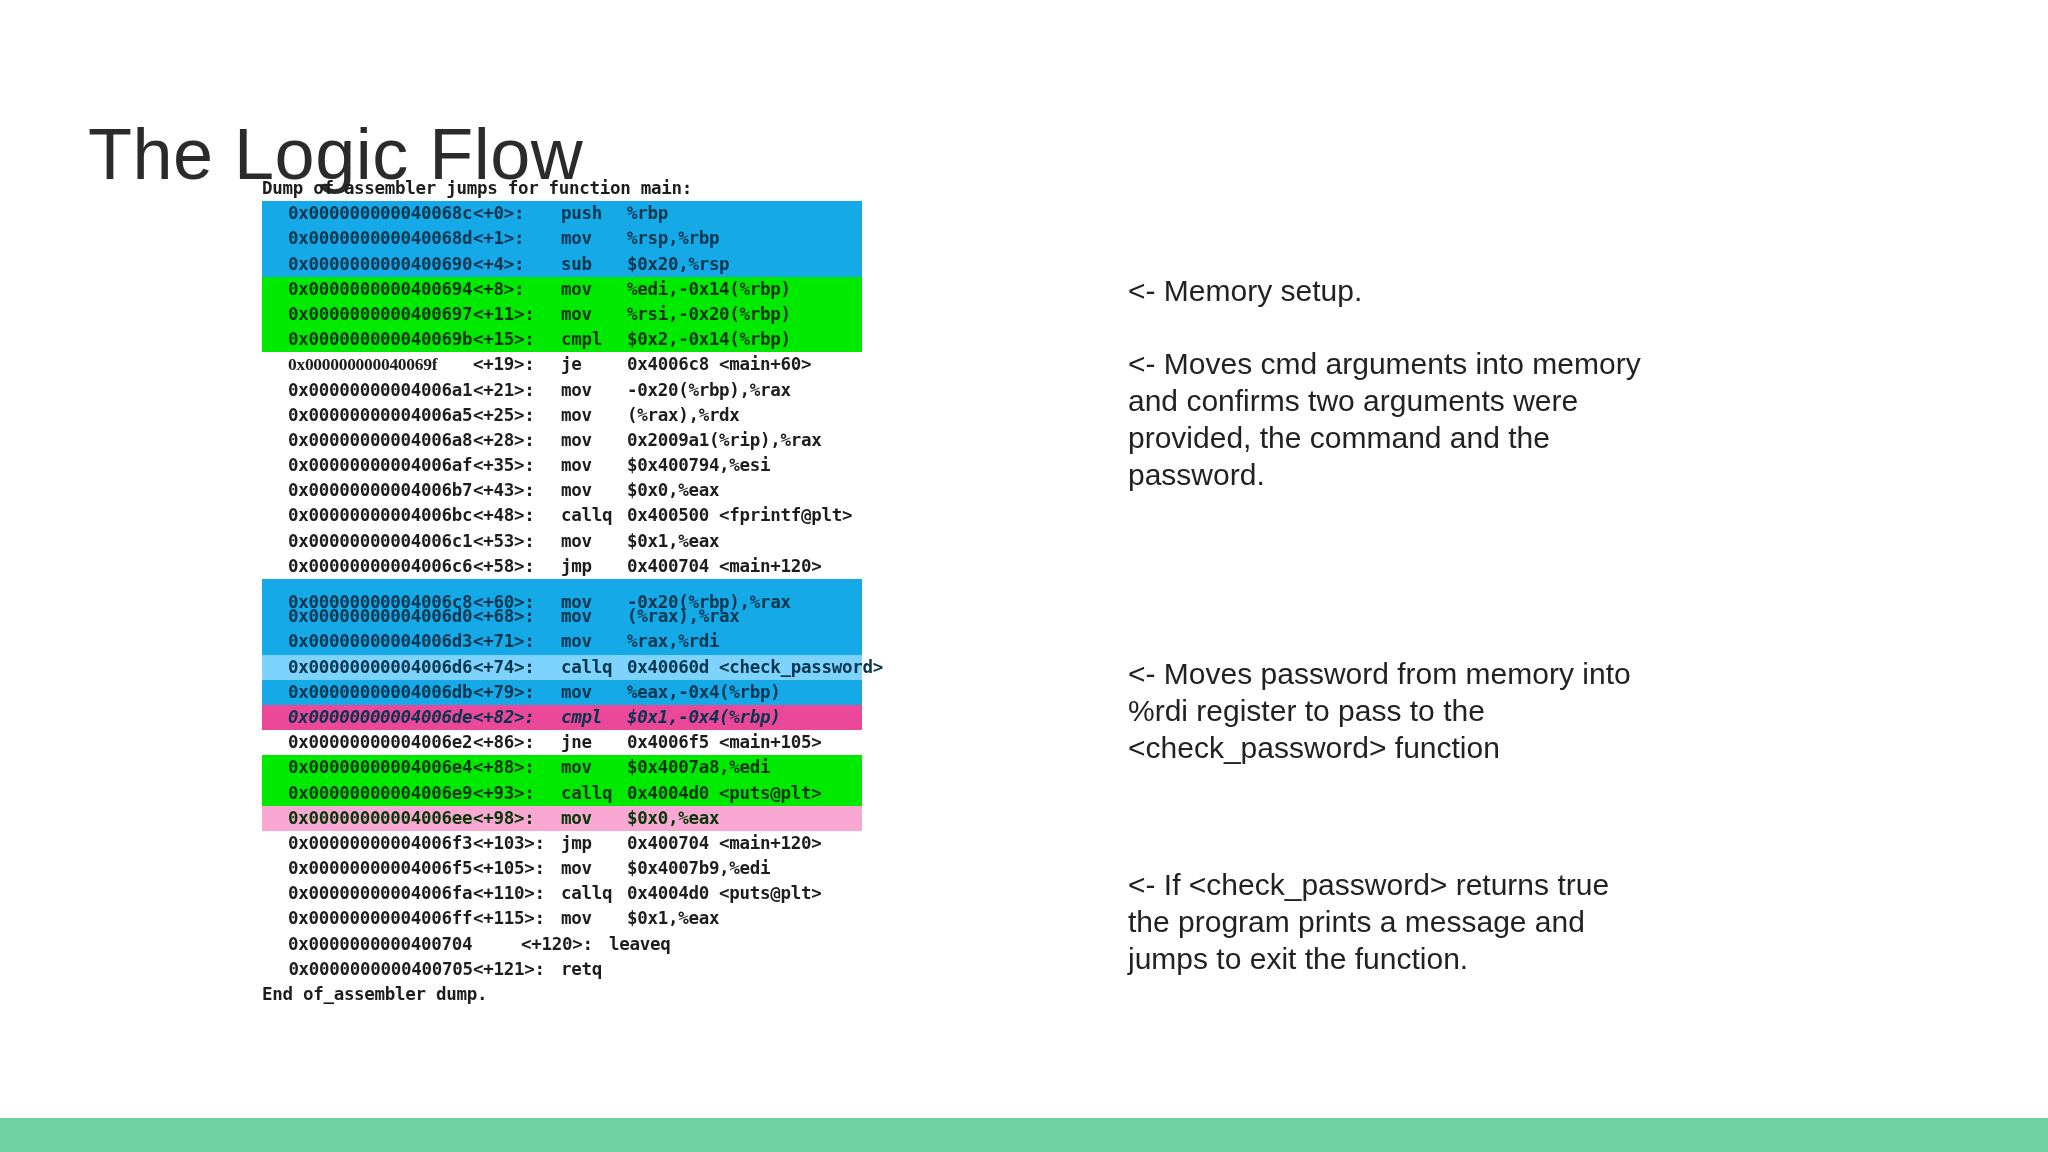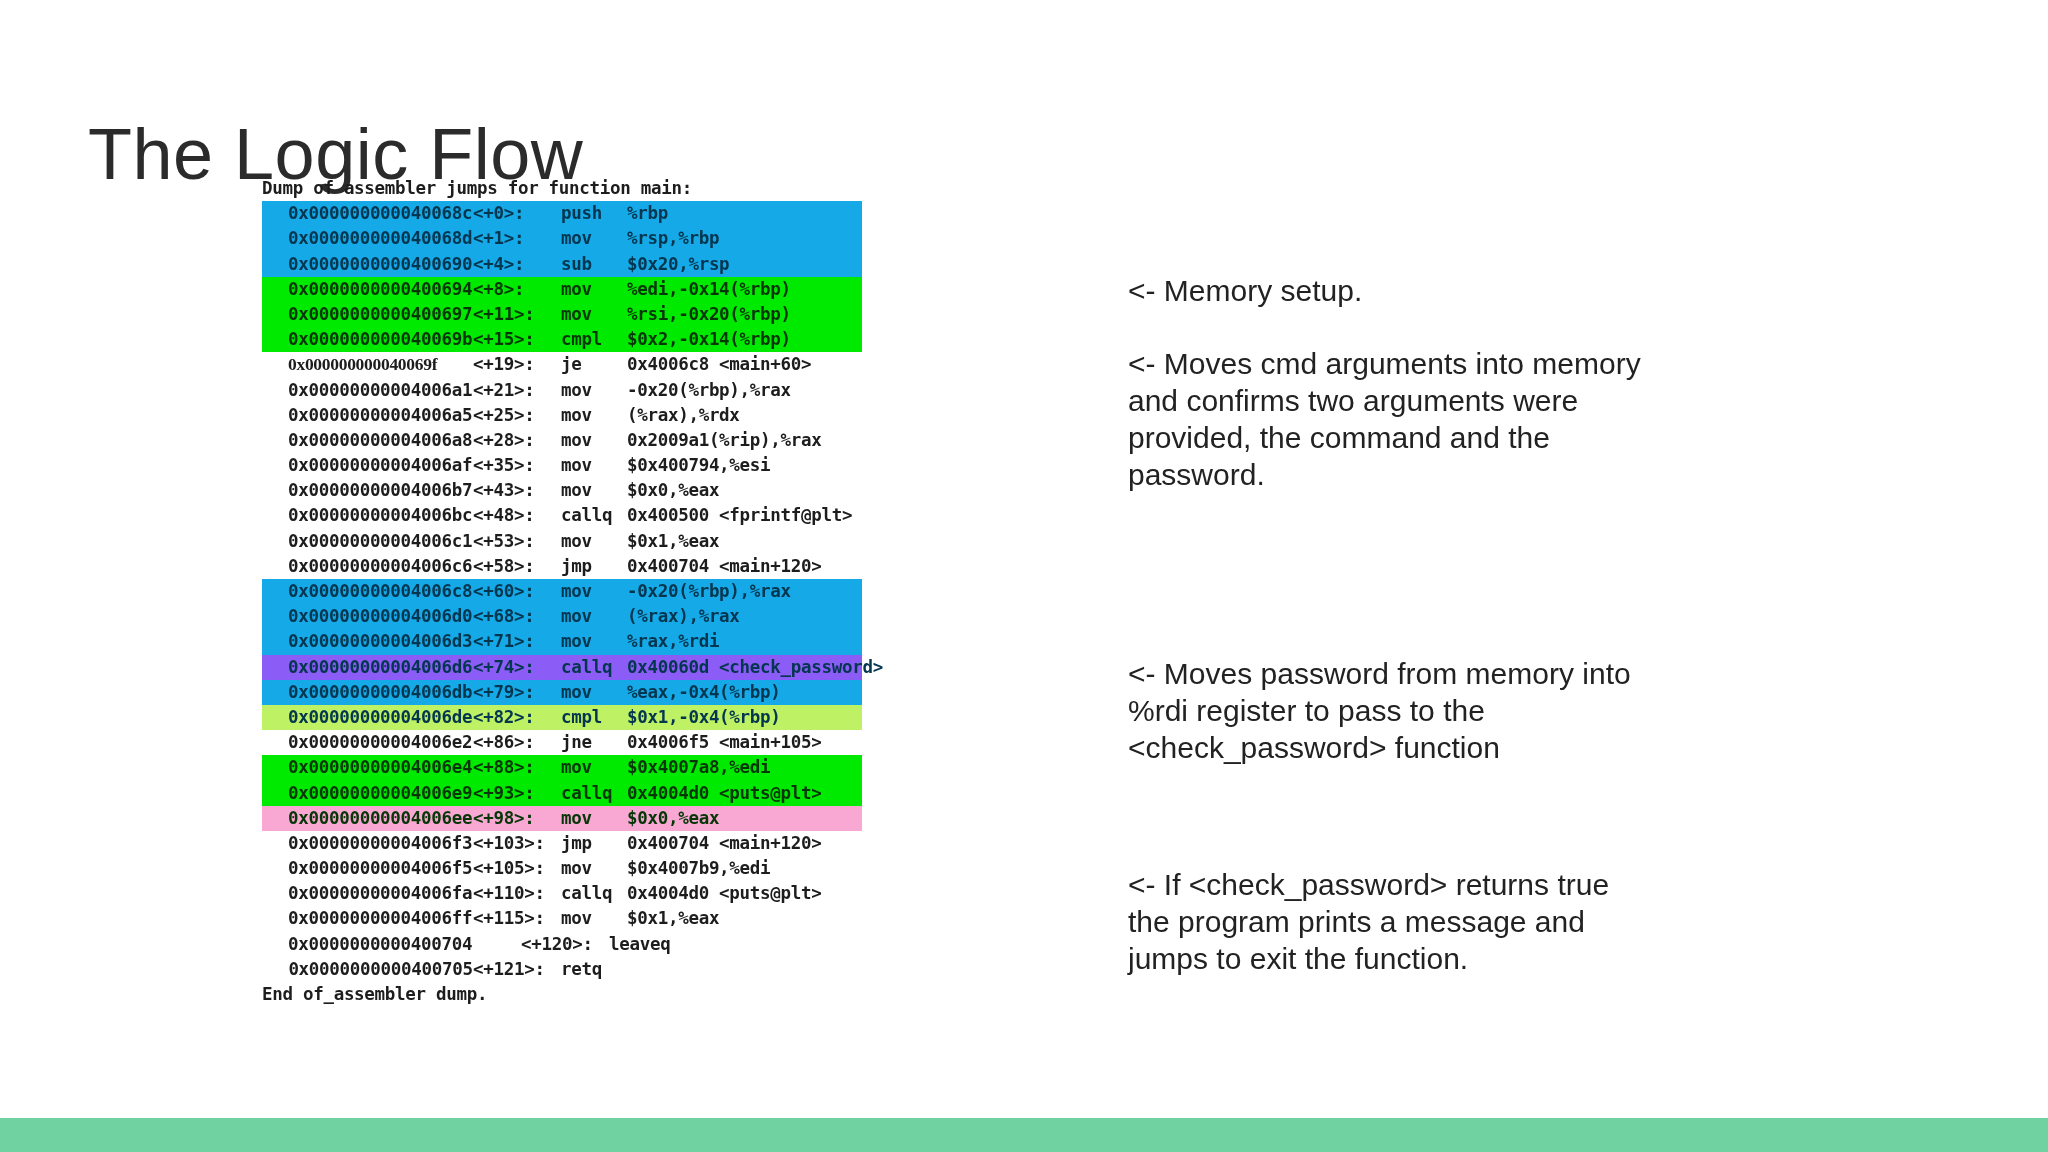--- a/index.html
+++ b/index.html
@@ -119,26 +119,26 @@
         <div class="code-line instr hl-green" style="background: rgb(0, 234, 0);"><span style="display: inline-block; width: 185px;">0x000000000040069b</span><span style="display: inline-block; width: 88px;">&lt;+15&gt;:</span><span style="display: inline-block; width: 66px;">cmpl</span><span>$0x2,-0x14(%rbp)</span></div>
         <div class="code-line instr hl-none"><span style="display: inline-block; width: 185px; font-family: Liberation Serif, serif;">0x000000000040069f</span><span style="display: inline-block; width: 88px;">&lt;+19&gt;:</span><span style="display: inline-block; width: 66px;">je</span><span>0x4006c8 &lt;main+60&gt;</span></div>
         <div class="code-line instr hl-none"><span style="display: inline-block; width: 185px;">0x00000000004006a1</span><span style="display: inline-block; width: 88px;">&lt;+21&gt;:</span><span style="display: inline-block; width: 66px;">mov</span><span>-0x20(%rbp),%rax</span></div>
         <div class="code-line instr hl-none"><span style="display: inline-block; width: 185px;">0x00000000004006a5</span><span style="display: inline-block; width: 88px;">&lt;+25&gt;:</span><span style="display: inline-block; width: 66px;">mov</span><span>(%rax),%rdx</span></div>
         <div class="code-line instr hl-none"><span style="display: inline-block; width: 185px;">0x00000000004006a8</span><span style="display: inline-block; width: 88px;">&lt;+28&gt;:</span><span style="display: inline-block; width: 66px;">mov</span><span>0x2009a1(%rip),%rax</span></div>
         <div class="code-line instr hl-none"><span style="display: inline-block; width: 185px;">0x00000000004006af</span><span style="display: inline-block; width: 88px;">&lt;+35&gt;:</span><span style="display: inline-block; width: 66px;">mov</span><span>$0x400794,%esi</span></div>
         <div class="code-line instr hl-none"><span style="display: inline-block; width: 185px;">0x00000000004006b7</span><span style="display: inline-block; width: 88px;">&lt;+43&gt;:</span><span style="display: inline-block; width: 66px;">mov</span><span>$0x0,%eax</span></div>
         <div class="code-line instr hl-none"><span style="display: inline-block; width: 185px;">0x00000000004006bc</span><span style="display: inline-block; width: 88px;">&lt;+48&gt;:</span><span style="display: inline-block; width: 66px;">callq</span><span>0x400500 &lt;fprintf@plt&gt;</span></div>
         <div class="code-line instr hl-none"><span style="display: inline-block; width: 185px;">0x00000000004006c1</span><span style="display: inline-block; width: 88px;">&lt;+53&gt;:</span><span style="display: inline-block; width: 66px;">mov</span><span>$0x1,%eax</span></div>
         <div class="code-line instr hl-none"><span style="display: inline-block; width: 185px;">0x00000000004006c6</span><span style="display: inline-block; width: 88px;">&lt;+58&gt;:</span><span style="display: inline-block; width: 66px;">jmp</span><span>0x400704 &lt;main+120&gt;</span></div>
-        <div class="code-line instr hl-blue" style="background: rgb(21, 169, 232);"><span style="display: inline-block; width: 185px;">0x00000000004006c8</span><span style="display: inline-block; width: 88px;">&lt;+60&gt;:</span><span style="display: inline-block; width: 66px;">mov</span><span>-0x20(%rbp),%rax</span></div>
+        <div class="code-line instr hl-blue" style="background: rgb(21, 169, 232);"><span style="display: inline-block; width: 185px; margin-top: 11px;">0x00000000004006c8</span><span style="display: inline-block; width: 88px;">&lt;+60&gt;:</span><span style="display: inline-block; width: 66px;">mov</span><span>-0x20(%rbp),%rax</span></div>
         <div class="code-line instr hl-blue" style="background: rgb(21, 169, 232);"><span style="display: inline-block; width: 185px;">0x00000000004006d0</span><span style="display: inline-block; width: 88px;">&lt;+68&gt;:</span><span style="display: inline-block; width: 66px;">mov</span><span>(%rax),%rax</span></div>
         <div class="code-line instr hl-blue" style="background: rgb(21, 169, 232);"><span style="display: inline-block; width: 185px;">0x00000000004006d3</span><span style="display: inline-block; width: 88px;">&lt;+71&gt;:</span><span style="display: inline-block; width: 66px;">mov</span><span>%rax,%rdi</span></div>
-        <div class="code-line instr hl-blue" style="background: #8b5cf6;"><span style="display: inline-block; width: 185px;">0x00000000004006d6</span><span style="display: inline-block; width: 88px;">&lt;+74&gt;:</span><span style="display: inline-block; width: 66px;">callq</span><span>0x40060d &lt;check_password&gt;</span></div>
+        <div class="code-line instr hl-blue" style="background: #7dd3fc;"><span style="display: inline-block; width: 185px;">0x00000000004006d6</span><span style="display: inline-block; width: 88px;">&lt;+74&gt;:</span><span style="display: inline-block; width: 66px;">callq</span><span>0x40060d &lt;check_password&gt;</span></div>
         <div class="code-line instr hl-blue" style="background: rgb(21, 169, 232);"><span style="display: inline-block; width: 185px;">0x00000000004006db</span><span style="display: inline-block; width: 88px;">&lt;+79&gt;:</span><span style="display: inline-block; width: 66px;">mov</span><span>%eax,-0x4(%rbp)</span></div>
-        <div class="code-line instr hl-blue" style="background: #bef264;"><span style="display: inline-block; width: 185px;">0x00000000004006de</span><span style="display: inline-block; width: 88px;">&lt;+82&gt;:</span><span style="display: inline-block; width: 66px;">cmpl</span><span>$0x1,-0x4(%rbp)</span></div>
+        <div class="code-line instr hl-blue" style="background: #ec4899; font-style: italic;"><span style="display: inline-block; width: 185px;">0x00000000004006de</span><span style="display: inline-block; width: 88px;">&lt;+82&gt;:</span><span style="display: inline-block; width: 66px;">cmpl</span><span>$0x1,-0x4(%rbp)</span></div>
         <div class="code-line instr hl-none"><span style="display: inline-block; width: 185px;">0x00000000004006e2</span><span style="display: inline-block; width: 88px;">&lt;+86&gt;:</span><span style="display: inline-block; width: 66px;">jne</span><span>0x4006f5 &lt;main+105&gt;</span></div>
         <div class="code-line instr hl-green" style="background: rgb(0, 234, 0);"><span style="display: inline-block; width: 185px;">0x00000000004006e4</span><span style="display: inline-block; width: 88px;">&lt;+88&gt;:</span><span style="display: inline-block; width: 66px;">mov</span><span>$0x4007a8,%edi</span></div>
         <div class="code-line instr hl-green" style="background: rgb(0, 234, 0);"><span style="display: inline-block; width: 185px;">0x00000000004006e9</span><span style="display: inline-block; width: 88px;">&lt;+93&gt;:</span><span style="display: inline-block; width: 66px;">callq</span><span>0x4004d0 &lt;puts@plt&gt;</span></div>
         <div class="code-line instr hl-green" style="background: #f9a8d4;"><span style="display: inline-block; width: 185px;">0x00000000004006ee</span><span style="display: inline-block; width: 88px;">&lt;+98&gt;:</span><span style="display: inline-block; width: 66px;">mov</span><span>$0x0,%eax</span></div>
         <div class="code-line instr hl-none"><span style="display: inline-block; width: 185px;">0x00000000004006f3</span><span style="display: inline-block; width: 88px;">&lt;+103&gt;:</span><span style="display: inline-block; width: 66px;">jmp</span><span>0x400704 &lt;main+120&gt;</span></div>
         <div class="code-line instr hl-none"><span style="display: inline-block; width: 185px;">0x00000000004006f5</span><span style="display: inline-block; width: 88px;">&lt;+105&gt;:</span><span style="display: inline-block; width: 66px;">mov</span><span>$0x4007b9,%edi</span></div>
         <div class="code-line instr hl-none"><span style="display: inline-block; width: 185px;">0x00000000004006fa</span><span style="display: inline-block; width: 88px;">&lt;+110&gt;:</span><span style="display: inline-block; width: 66px;">callq</span><span>0x4004d0 &lt;puts@plt&gt;</span></div>
         <div class="code-line instr hl-none"><span style="display: inline-block; width: 185px;">0x00000000004006ff</span><span style="display: inline-block; width: 88px;">&lt;+115&gt;:</span><span style="display: inline-block; width: 66px;">mov</span><span>$0x1,%eax</span></div>
         <div class="code-line instr hl-none"><span style="display: inline-block; width: 185px;">0x0000000000400704</span><span style="display: inline-block; width: 88px; margin-left: 48px;">&lt;+120&gt;:</span><span style="display: inline-block; width: 66px;">leaveq</span><span></span></div>
         <div class="code-line instr hl-none"><span style="display: inline-block; width: 185px; text-align: center;">0x0000000000400705</span><span style="display: inline-block; width: 88px;">&lt;+121&gt;:</span><span style="display: inline-block; width: 66px;">retq</span><span></span></div>

